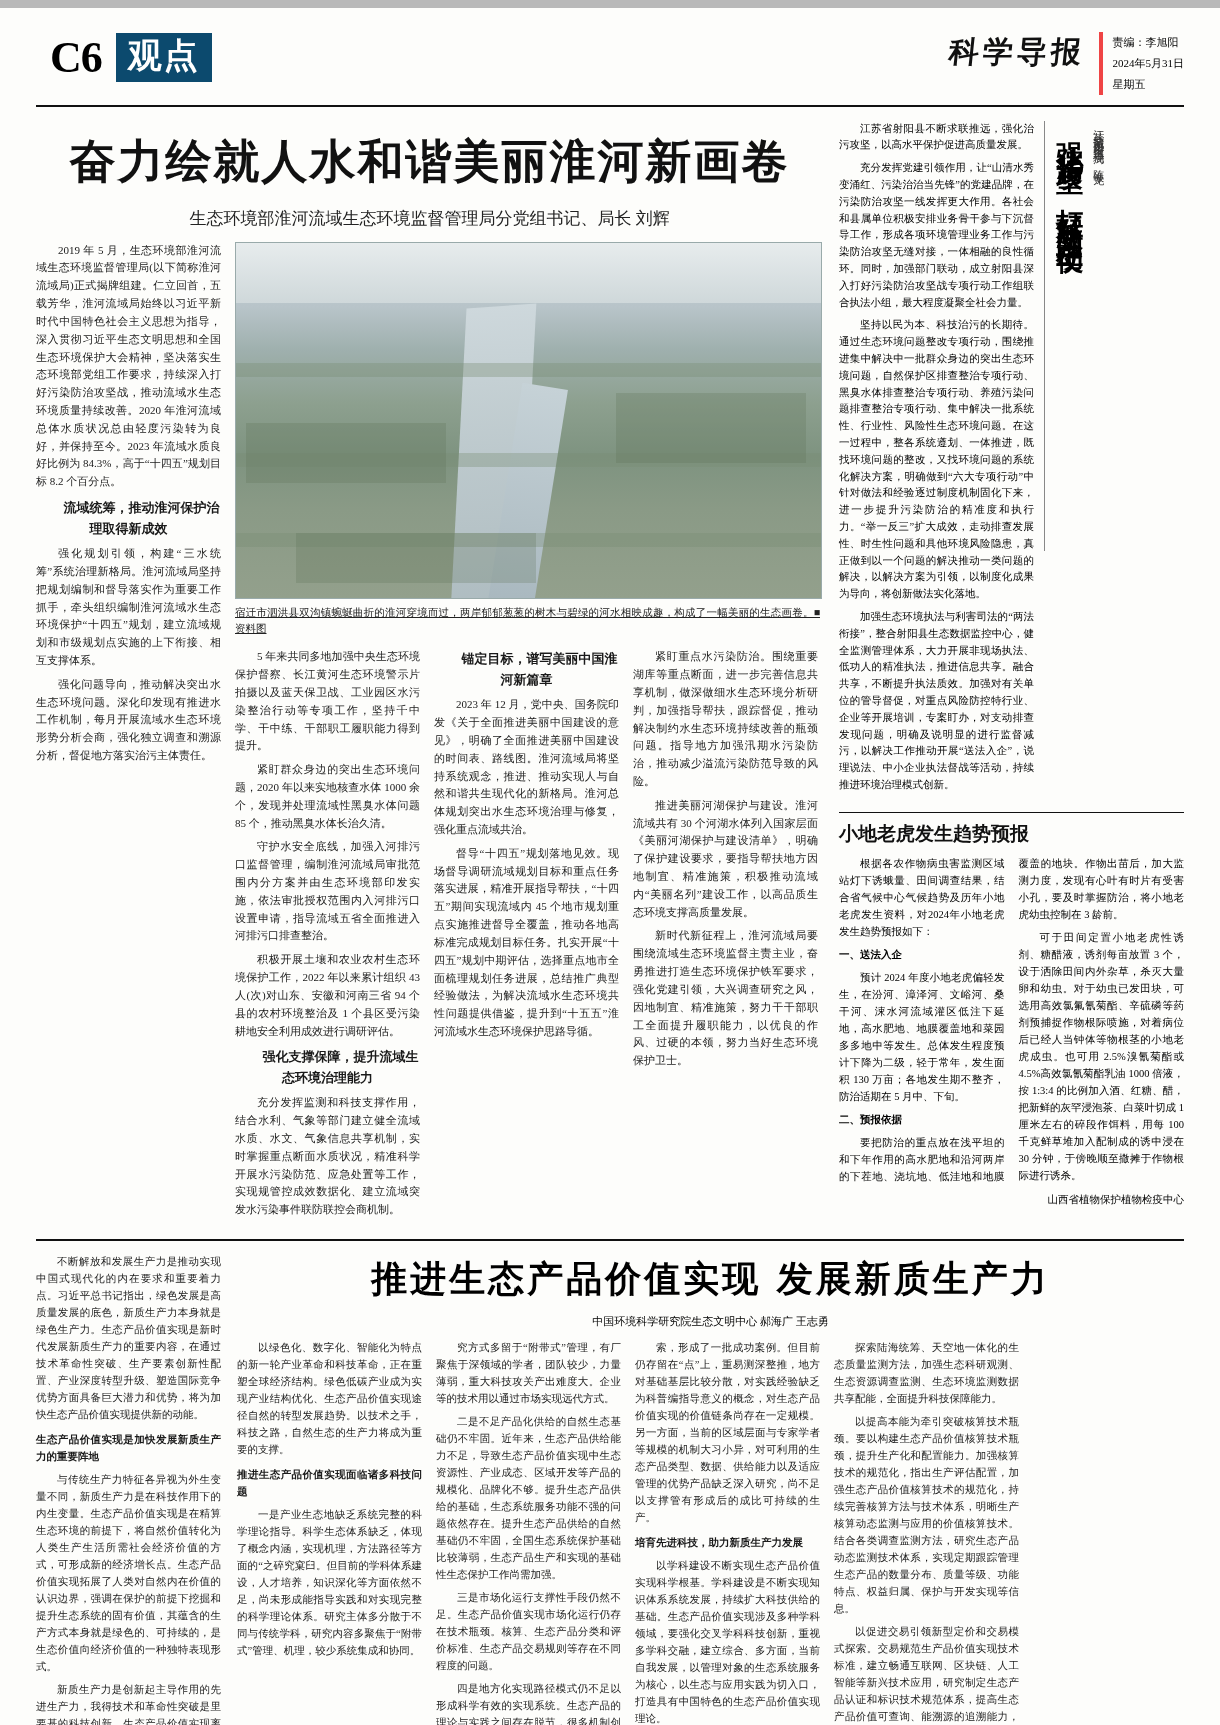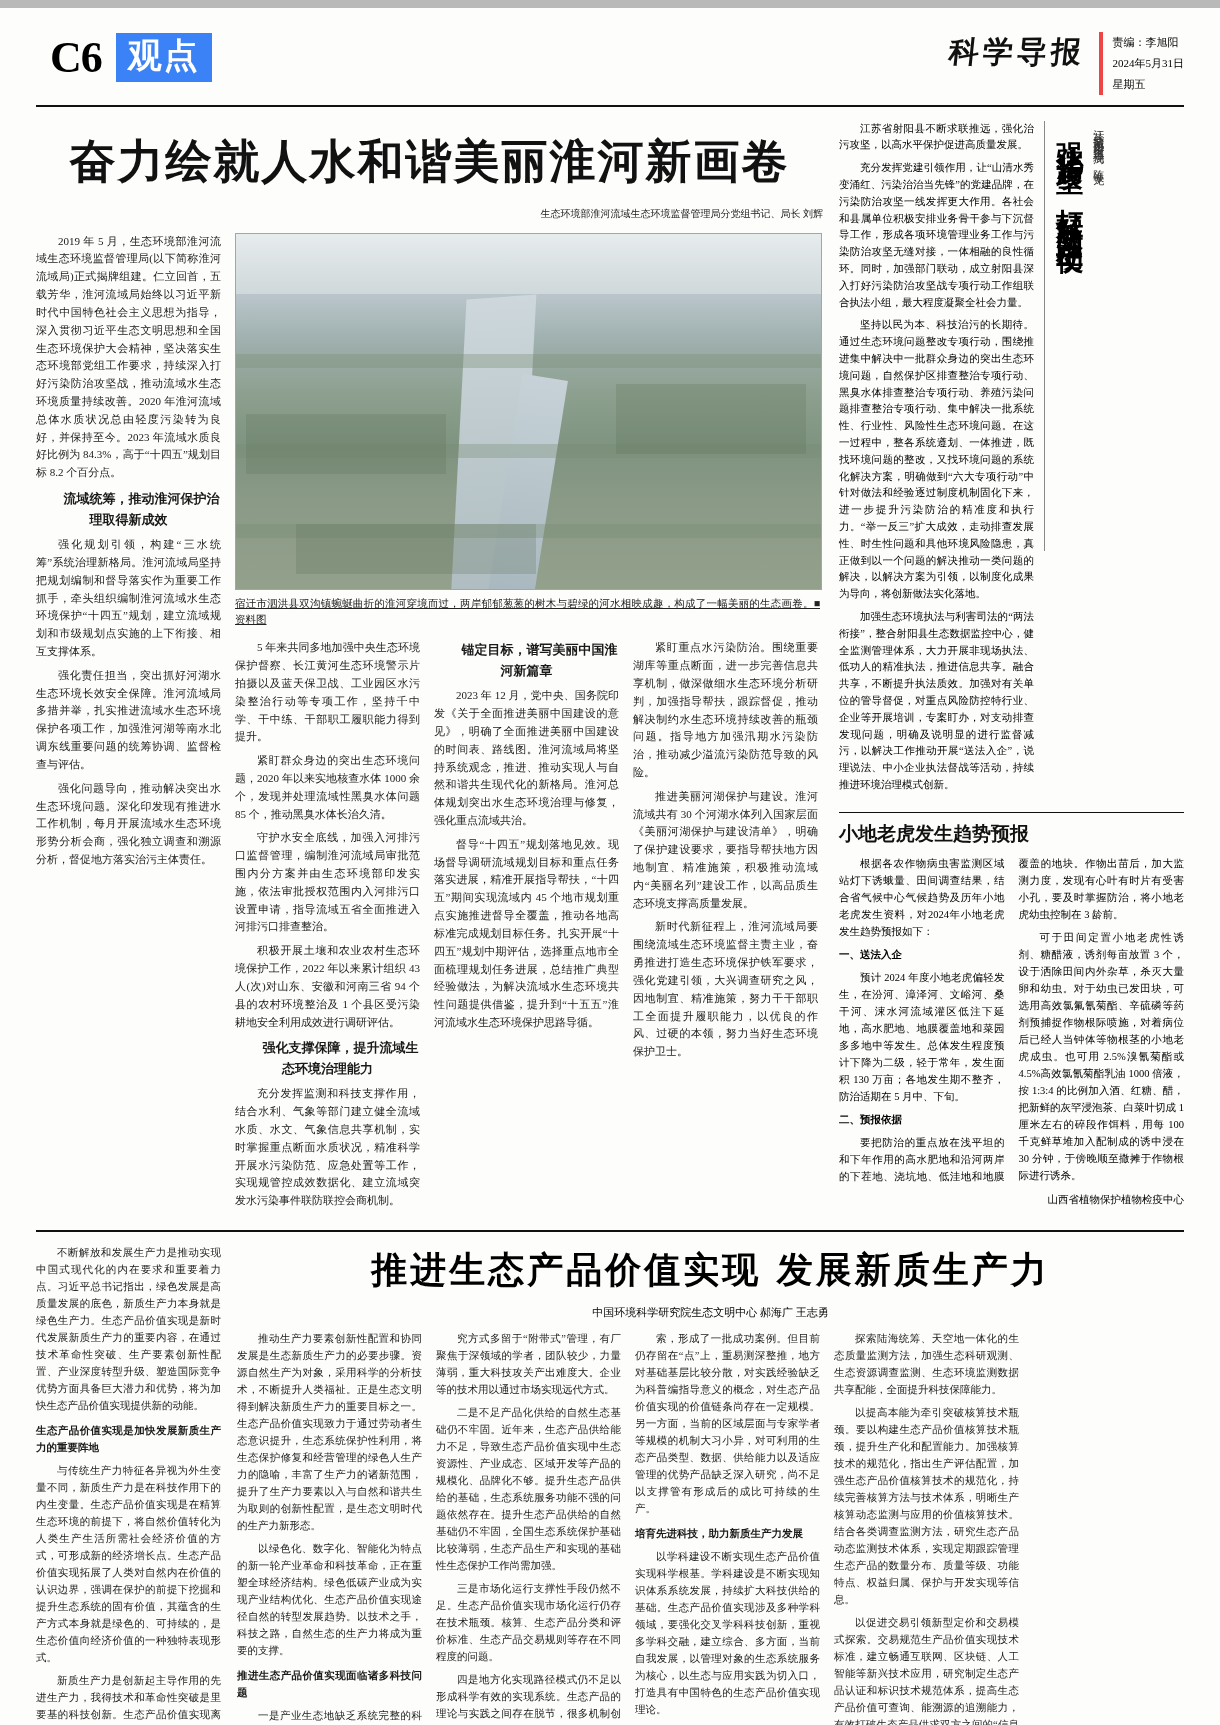--- a/index.html
+++ b/index.html
@@ -6,41 +6,41 @@
   body{font-family:"Liberation Serif", serif;}
   .page{
     width:1220px;height:1725px;background:#fdfdfb;margin:8px auto;position:relative;
     box-sizing:border-box;padding:24px 36px 32px 36px;
   }
   
   .masthead{display:flex;align-items:flex-start;justify-content:space-between;}
   .mast-left{display:flex;align-items:center;gap:14px;padding-left:14px;}
   .pagenum{font-size:44px;font-weight:bold;font-family:"Liberation Serif",serif;letter-spacing:-1px;}
   .seal{
-    background:#3b82f6;color:#fff;font-size:34px;font-weight:bold;padding:4px 12px 8px 12px;
+    background:#0c4a6e;color:#fff;font-size:34px;font-weight:bold;padding:4px 12px 8px 12px;
     font-family:"DejaVu Serif",serif;letter-spacing:2px;line-height:1.1;
   }
   .mast-right{display:flex;align-items:flex-start;gap:14px;}
   .paper-name{
     font-size:30px;font-weight:bold;letter-spacing:4px;color:#111;
     font-family:"DejaVu Serif",serif;
     transform:skewX(-6deg);
   }
   .mast-meta{font-size:11px;line-height:1.9;border-left:4px solid #ef4444;padding-left:10px;}
   .mast-meta div{white-space:nowrap;}
   .mast-rule{border-top:2px solid #111;margin:10px 0 0 0;}
 
   
   .top-wrap{display:flex;gap:16px;margin-top:14px;}
   .top-main{flex:1 1 auto;width:795px;}
   .headline{
     text-align:center;font-size:46px;font-weight:bold;letter-spacing:2px;
     font-family:"DejaVu Serif",serif;margin:10px 0 14px 0;color:#111;
   }
-  .byline{text-align:right;font-size:10px;color:#222;margin-bottom:12px;}
+  .byline{text-align:center;font-size:17px;color:#222;margin-bottom:12px;}
   .cols3{display:flex;gap:14px;}
   .col{font-size:11px;line-height:1.62;text-align:justify;color:#1a1a1a;}
   .col p{margin:0 0 6px 0;text-indent:2em;}
   .subhead{font-weight:bold;text-align:center;font-size:13px;margin:8px 0 6px 0;text-indent:0;}
   .photo{
     width:100%;height:355px;background:
       linear-gradient(180deg,#c9d3d8 0%,#b8c4c9 18%,#9fb0ae 30%,#8da08f 45%,#7e9380 60%,#8a9a86 75%,#93a08c 100%);
     position:relative;overflow:hidden;border:1px solid #9aa;
   }
   .photo .river{
@@ -121,21 +121,20 @@
     <div class="top-main">
       <div class="headline">奋力绘就人水和谐美丽淮河新画卷</div>
       <div class="byline">生态环境部淮河流域生态环境监督管理局分党组书记、局长  刘辉</div>
 
       <div class="cols3">
 
         <div class="col" style="width:185px">
           <p>2019 年 5 月，生态环境部淮河流域生态环境监督管理局(以下简称淮河流域局)正式揭牌组建。仁立回首，五载芳华，淮河流域局始终以习近平新时代中国特色社会主义思想为指导，深入贯彻习近平生态文明思想和全国生态环境保护大会精神，坚决落实生态环境部党组工作要求，持续深入打好污染防治攻坚战，推动流域水生态环境质量持续改善。2020 年淮河流域总体水质状况总由轻度污染转为良好，并保持至今。2023 年流域水质良好比例为 84.3%，高于“十四五”规划目标 8.2 个百分点。</p>
           <p class="subhead">流域统筹，推动淮河保护治理取得新成效</p>
           <p>强化规划引领，构建“三水统筹”系统治理新格局。淮河流域局坚持把规划编制和督导落实作为重要工作抓手，牵头组织编制淮河流域水生态环境保护“十四五”规划，建立流域规划和市级规划点实施的上下衔接、相互支撑体系。</p>
-          <p>强化责任担当，突出抓好河湖水生态环境长效安全保障。淮河流域局多措并举，扎实推进流域水生态环境保护各项工作，加强淮河湖等南水北调东线重要问题的统筹协调、监督检查与评估。</p>
           <p>强化问题导向，推动解决突出水生态环境问题。深化印发现有推进水工作机制，每月开展流域水生态环境形势分析会商，强化独立调查和溯源分析，督促地方落实治污主体责任。</p>
         </div>
 
         <div style="width:585px">
           <div class="photo">
             <div class="sky"></div>
             <div class="river"></div>
             <div class="river2"></div>
             <div class="band" style="top:120px"></div>
             <div class="band" style="top:210px"></div>
@@ -210,21 +209,20 @@
       <p class="sub">生态产品价值实现是加快发展新质生产力的重要阵地</p>
       <p>与传统生产力特征各异视为外生变量不同，新质生产力是在科技作用下的内生变量。生态产品价值实现是在精算生态环境的前提下，将自然价值转化为人类生产生活所需社会经济价值的方式，可形成新的经济增长点。生态产品价值实现拓展了人类对自然内在价值的认识边界，强调在保护的前提下挖掘和提升生态系统的固有价值，其蕴含的生产方式本身就是绿色的、可持续的，是生态价值向经济价值的一种独特表现形式。</p>
       <p>新质生产力是创新起主导作用的先进生产力，我得技术和革命性突破是里要基的科技创新。生态产品价值实现离不开科技创新与模式创新，需要以科技创新推动发展生产力。生态产品价值实现是以保护优先的生产方式，从生态环境保护、生态产品生产、生态产品生产到生态产品价值实现，均需要以先进科技的支撑。不断突破生态产品价值实现的技术瓶颈，提升生态产品供给能力和水平的科技创新支持，是激发引领先进生产力的内生动力，为建大新质生产力提供重要助推。</p>
     </div>
 
     <div class="bot-main">
       <div class="bhead">推进生态产品价值实现    发展新质生产力</div>
       <div class="bbyline">中国环境科学研究院生态文明中心  郝海广  王志勇</div>
       <div class="bot-cols">
         <div class="bcol" style="width:185px">
-          <p>推动生产力要素创新性配置和协同发展是生态新质生产力的必要步骤。资源自然生产为对象，采用科学的分析技术，不断提升人类福祉。正是生态文明得到解决新质生产力的重要目标之一。生态产品价值实现致力于通过劳动者生态意识提升，生态系统保护性利用，将生态保护修复和经营管理的绿色人生产力的隐喻，丰富了生产力的诸新范围，提升了生产力要素以入与自然和谐共生为取则的创新性配置，是生态文明时代的生产力新形态。</p>
           <p>以绿色化、数字化、智能化为特点的新一轮产业革命和科技革命，正在重塑全球经济结构。绿色低碳产业成为实现产业结构优化、生态产品价值实现途径自然的转型发展趋势。以技术之手，科技之路，自然生态的生产力将成为重要的支撑。</p>
           <p class="sub">推进生态产品价值实现面临诸多科技问题</p>
           <p>一是产业生态地缺乏系统完整的科学理论指导。科学生态体系缺乏，体现了概念内涵，实现机理，方法路径等方面的“之碎究窠臼。但目前的学科体系建设，人才培养，知识深化等方面依然不足，尚未形成能指导实践和对实现完整的科学理论体系。研究主体多分散于不同与传统学科，研究内容多聚焦于“附带式”管理、机理，较少系统集成和协同。</p>
         </div>
         <div class="bcol" style="width:185px">
           <p>究方式多留于“附带式”管理，有厂聚焦于深领域的学者，团队较少，力量薄弱，重大科技攻关产出难度大。企业等的技术用以通过市场实现远代方式。</p>
           <p>二是不足产品化供给的自然生态基础仍不牢固。近年来，生态产品供给能力不足，导致生态产品价值实现中生态资源性、产业成态、区域开发等产品的规模化、品牌化不够。提升生态产品供给的基础，生态系统服务功能不强的问题依然存在。提升生态产品供给的自然基础仍不牢固，全国生态系统保护基础比较薄弱，生态产品生产和实现的基础性生态保护工作尚需加强。</p>
           <p>三是市场化运行支撑性手段仍然不足。生态产品价值实现市场化运行仍存在技术瓶颈。核算、生态产品分类和评价标准、生态产品交易规则等存在不同程度的问题。</p>
           <p>四是地方化实现路径模式仍不足以形成科学有效的实现系统。生态产品的理论与实践之间存在脱节，很多机制创新仍待系统建模设计。不同生态价值理论与实际发展差异大，难以应用于管理和决策。生态产品管理对于是否成功的考核评价、经济社会发展、生态环境与生产关系等问题，目前仍不到位。</p>
         </div>

